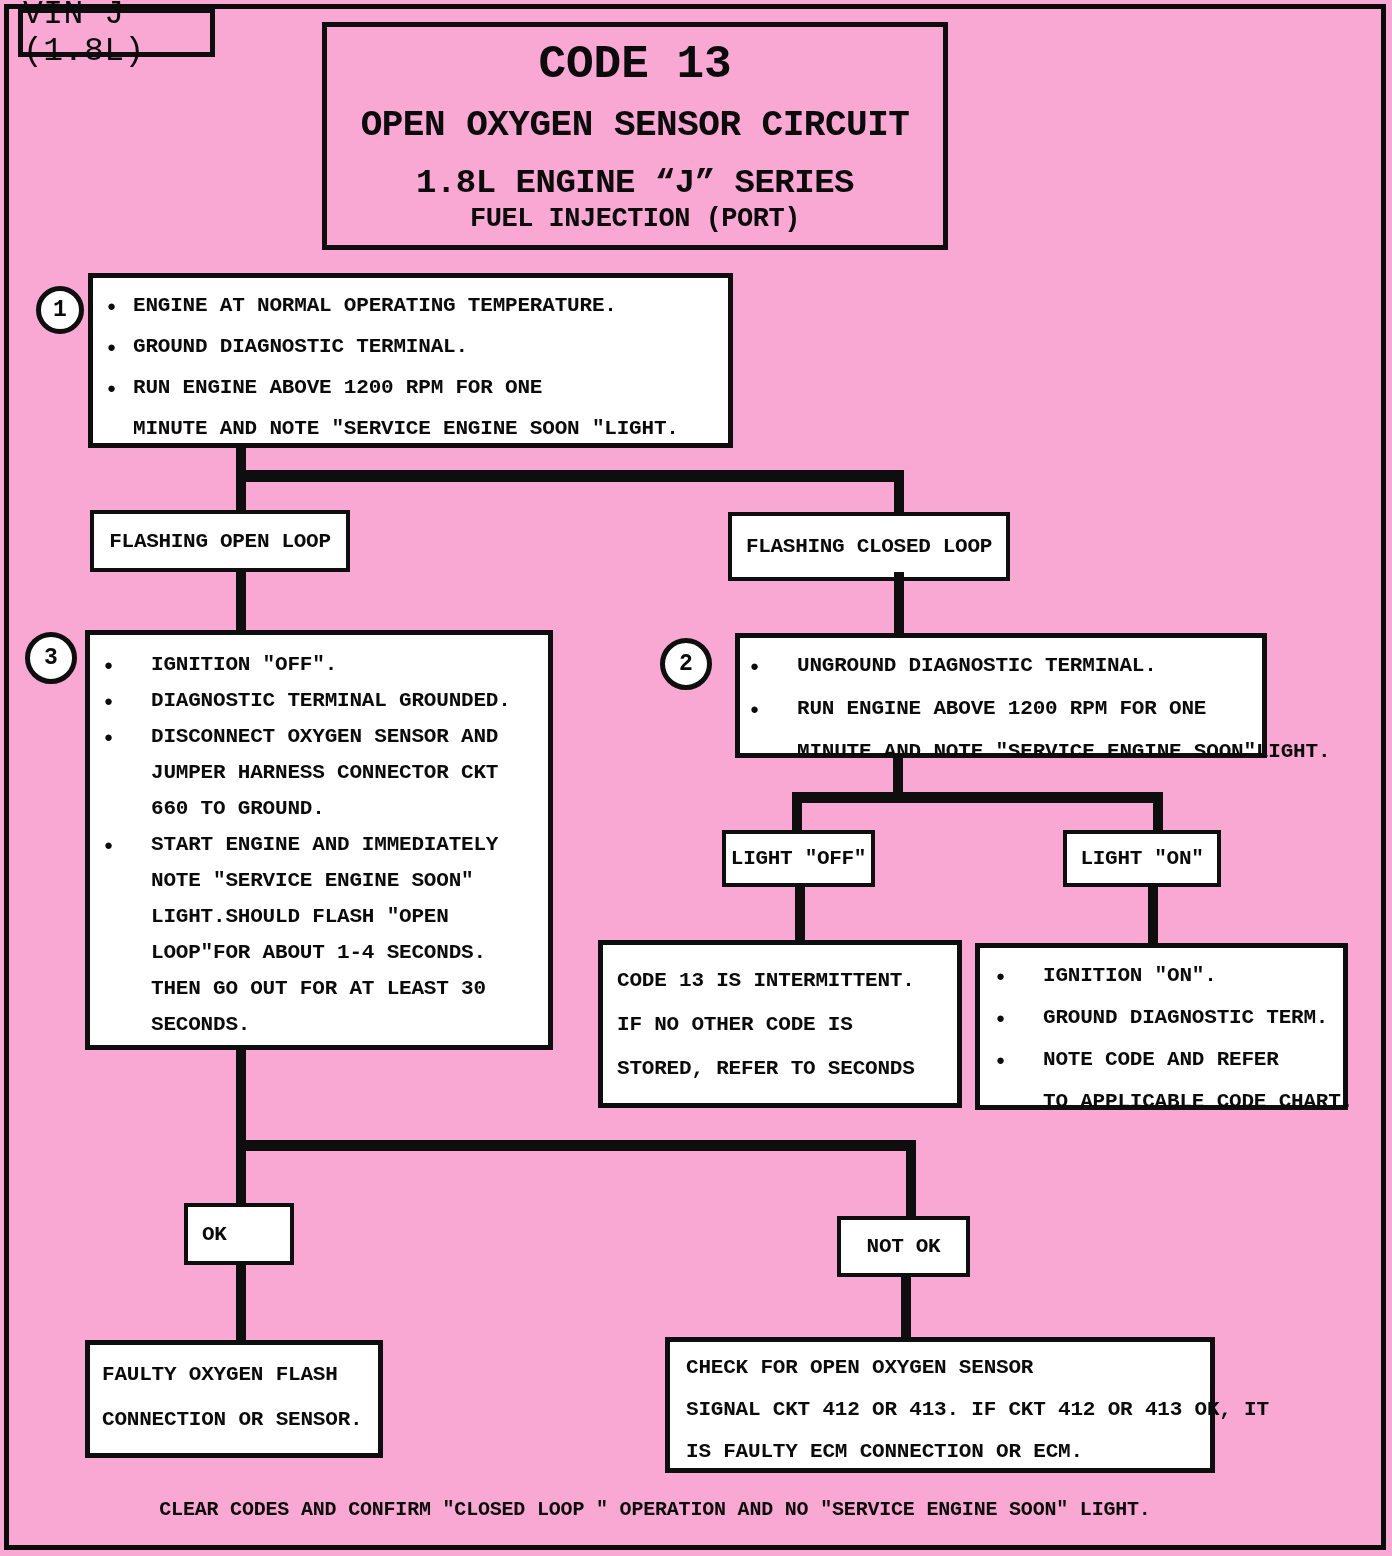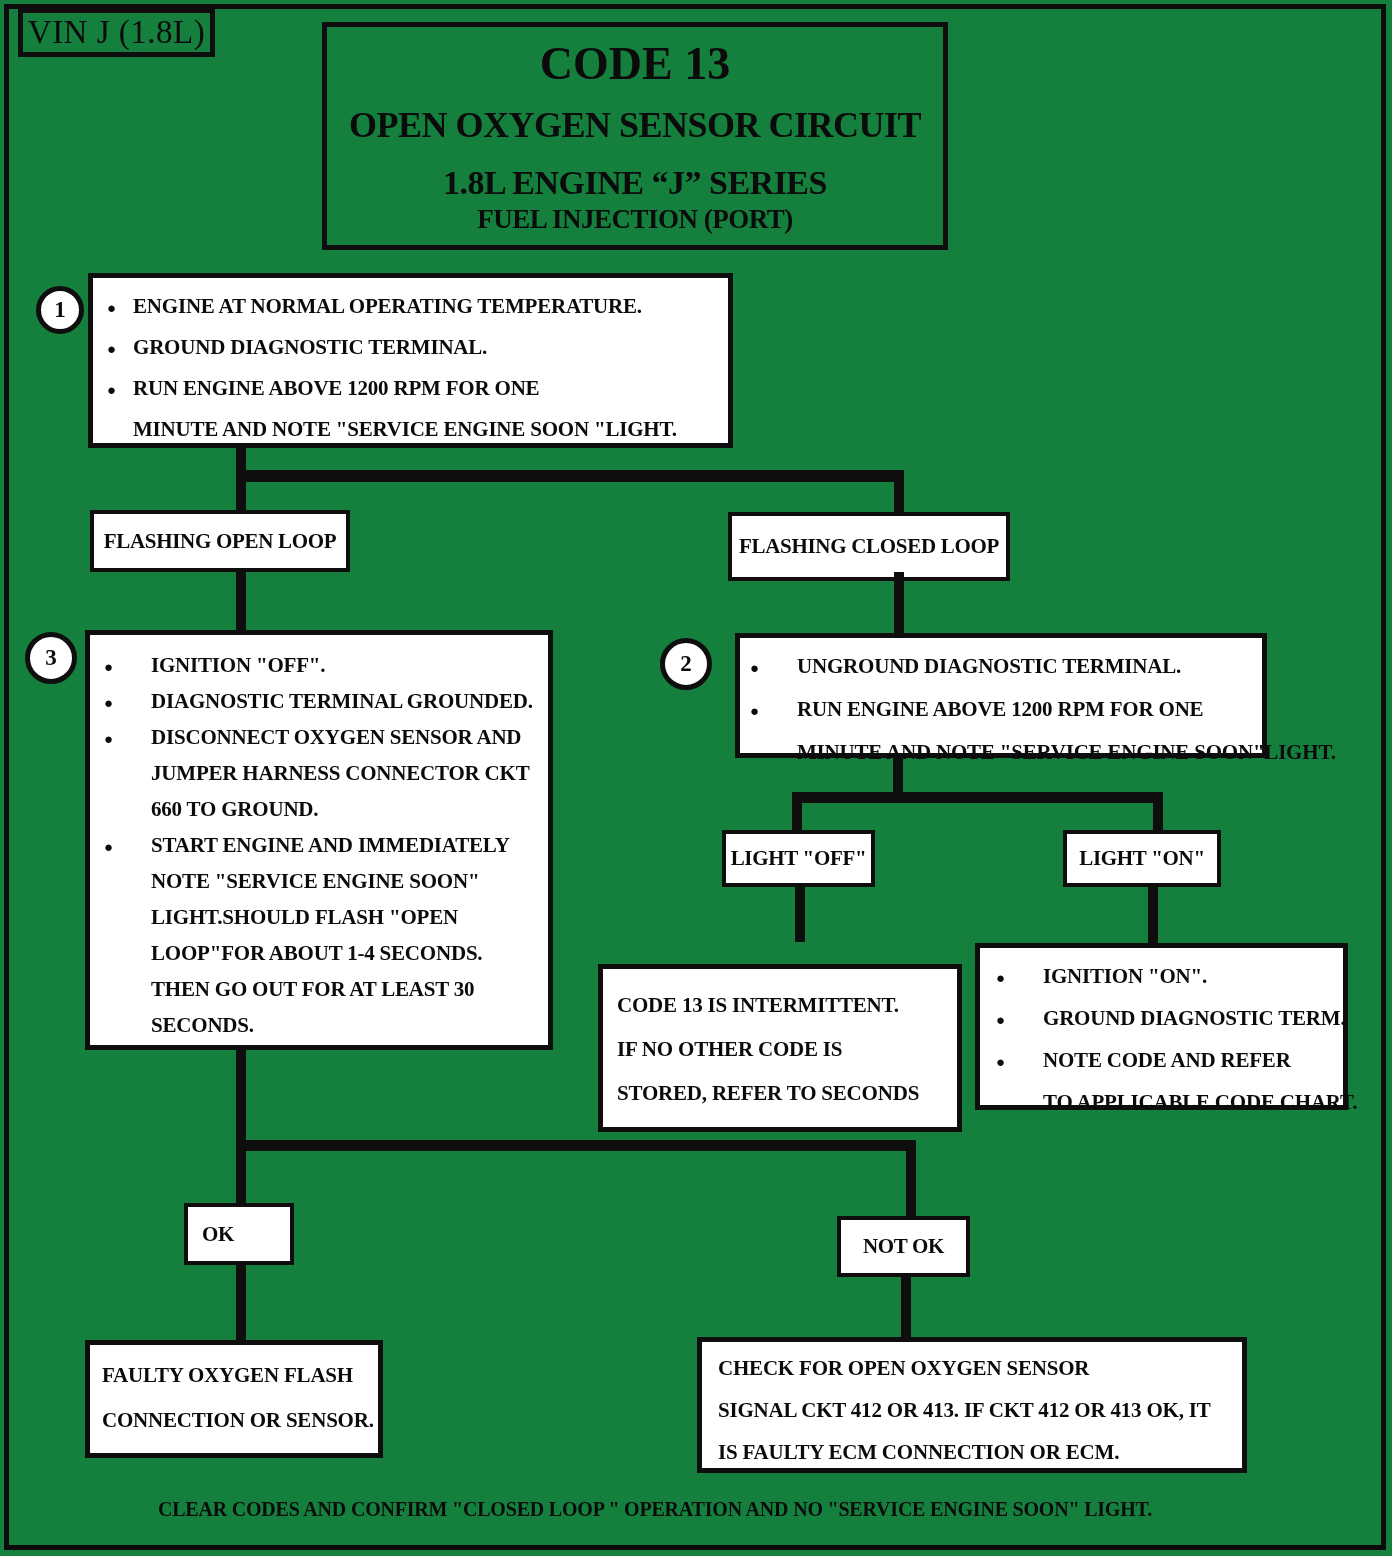--- a/index.html
+++ b/index.html
@@ -1,20 +1,20 @@
 <!DOCTYPE html>
 <html><head>
 <meta charset="utf-8">
 <style>
   html,body{margin:0;padding:0;background:#e8e8e6;}
   .canvas{
     position:relative;
     width:1392px;height:1556px;
-    background:#15803d;
-    font-family:Liberation Serif, serif;
+    background:#f9a8d4;
+    font-family:Liberation Mono, monospace;
     color:#0b0b0b;
     overflow:hidden;
   }
   .outer-border{
     position:absolute;left:4px;top:4px;right:6px;bottom:6px;
     border:5px solid #0b0b0b;
   }
   .flow-box{
     position:absolute;
     background:#fff;
@@ -44,23 +44,23 @@
   .txt{white-space:nowrap;letter-spacing:-0.2px;}
   .bul-sm .dot{width:26px;}
   .bul-lg .dot{width:47px;}
   .no-dots .dot{width:0;}
   .textbox{font-size:21px;}
   
   #box1{padding:16px 0 0 14px;}  #box1 .row{height:41px;}
   #box3{padding:18px 0 0 14px;}  #box3 .row{height:36px;}
   #box2{padding:16px 0 0 10px;}  #box2 .row{height:43px;}
   #boxIgn{padding:16px 0 0 16px;} #boxIgn .row{height:42px;}
-  #boxInt{padding:24px 0 0 14px;margin-top:24px;} #boxInt .row{height:44px;}
+  #boxInt{padding:24px 0 0 14px;} #boxInt .row{height:44px;}
   #boxFaulty{padding:18px 0 0 12px;} #boxFaulty .row{height:45px;}
-  #boxCheck{padding:14px 0 16px 16px;margin-left:32px;} #boxCheck .row{height:42px;}
+  #boxCheck{padding:14px 0 16px 16px;} #boxCheck .row{height:42px;}
   .vin-box{
     position:absolute;left:18px;top:8px;width:197px;height:49px;
     border:5px solid #0e0e0e;box-sizing:border-box;
     display:flex;align-items:center;justify-content:center;
     font-size:33px;font-weight:normal;letter-spacing:0.5px;
   }
   .title-box{
     position:absolute;left:322px;top:22px;width:626px;height:228px;
     border:5px solid #0e0e0e;box-sizing:border-box;
     display:flex;flex-direction:column;align-items:center;justify-content:center;

